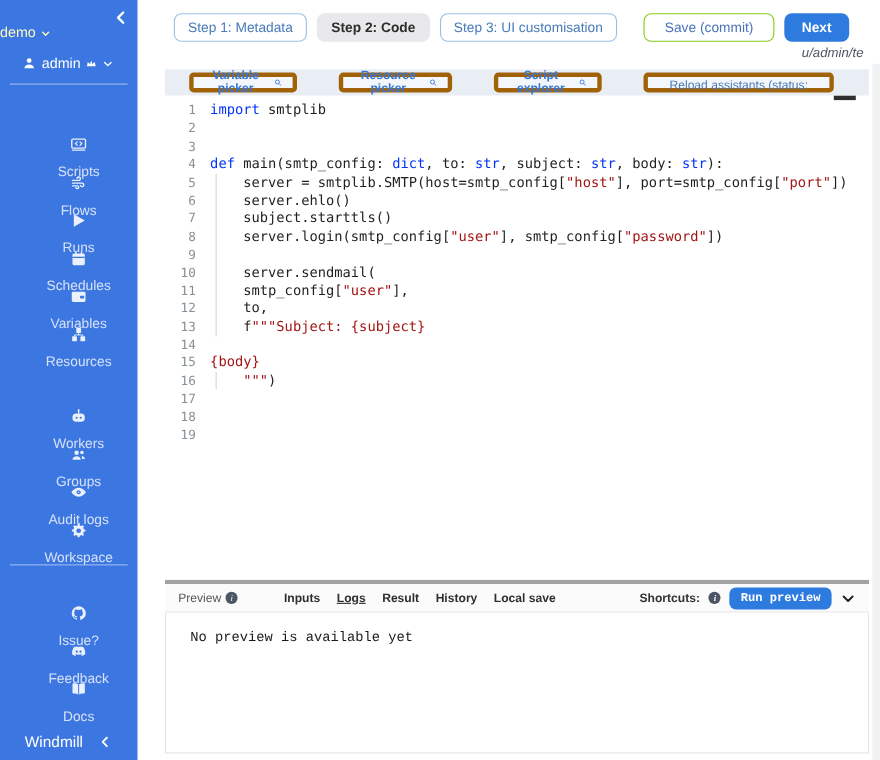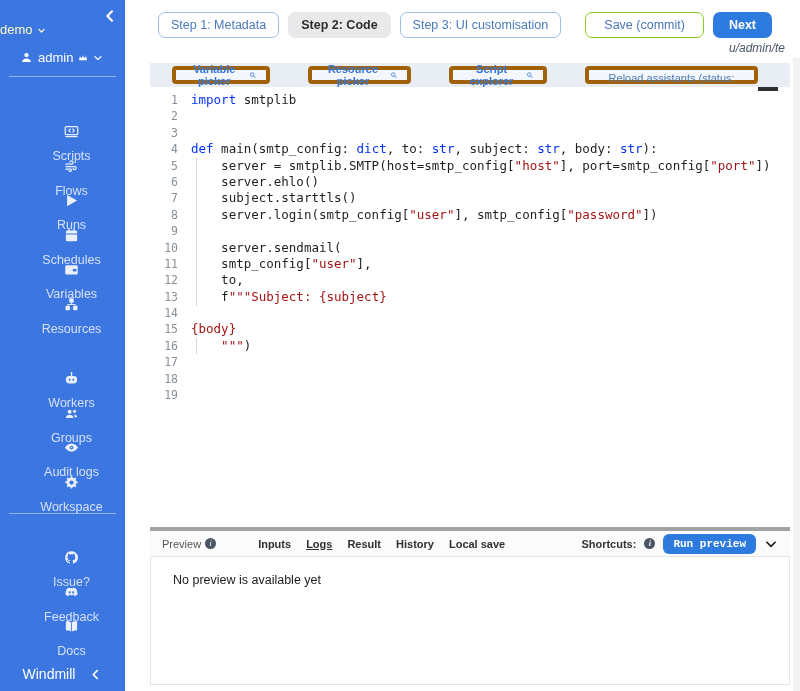--- a/index.html
+++ b/index.html
@@ -85,21 +85,21 @@
     height:11px; border-radius:50%; background:#4b5563; color:#fff; font-size:8px;
     font-style:italic; font-family:"Liberation Serif", serif; cursor:pointer; }
   .tabs { display:flex; gap:15px; margin-left:42px; font-weight:bold; color:#2f2f2f; }
   .tab { cursor:pointer; }
   .tab.active { text-decoration:underline; }
   .ph-right { margin-left:auto; display:flex; align-items:center; gap:8px;
     color:#333; font-weight:bold; }
   .btn-primary.sm { height:20px; padding:0 10px; font-size:11px; border-radius:6px;font-family:Liberation Mono, monospace; }
   .chev { width:14px; height:14px; color:#222; cursor:pointer; }
   .preview-body { height:128px; background:#fff; border:1px solid #e2e5ea; border-top:none;
-    font-family:Liberation Sans, sans-serif; font-size:12.5px; color:#1b1b1b;
+    font-family:Liberation Mono, monospace; font-size:12.5px; color:#1b1b1b;
     padding:16px 0 0 22px; }
 
   .scroll-strip { position:absolute; right:0; top:58px; width:7px; height:633px;
     background:#f1f2f4; }
 </style>
 </head>
 <body>
 
 <div class="app">
 

